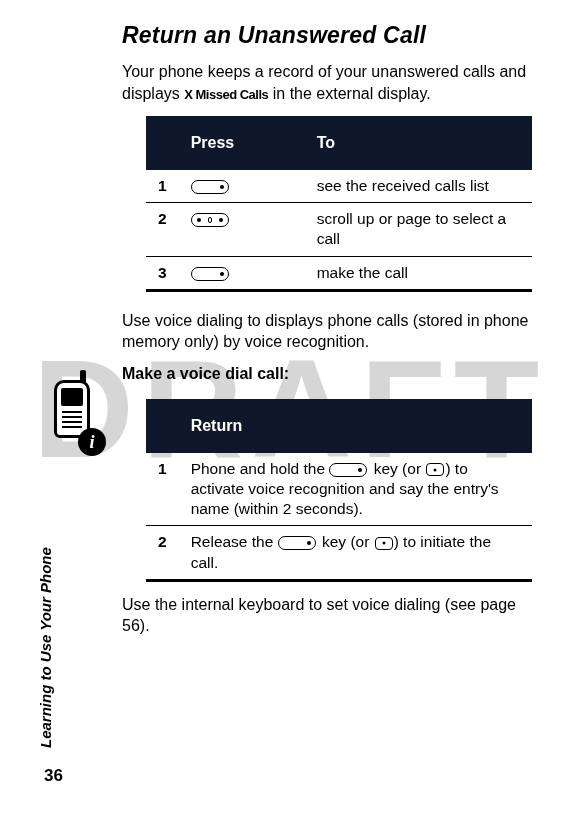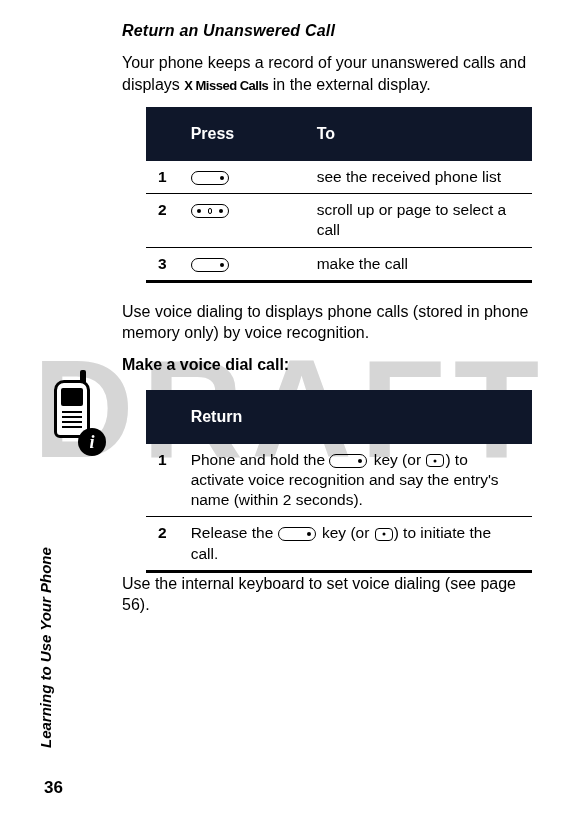--- a/index.html
+++ b/index.html
@@ -40,29 +40,29 @@
       transform-origin: left bottom;
       font-style: italic;
       font-weight: 700;
       font-size: 15px;
       white-space: nowrap;
       z-index: 2;
     }
     .page-number {
       position: absolute;
       left: 44px;
-      bottom: 20px;
+      bottom: 32px;
       font-weight: 700;
       font-size: 17px;
       z-index: 2;
     }
     h2.section-heading {
       font-style: italic;
       font-weight: 700;
-      font-size: 16px;
+      font-size: 23px;
       margin-bottom: 12px;
       letter-spacing: 0.2px;
     }
     p.body-text {
       font-size: 16px;
       line-height: 1.35;
       margin-bottom: 12px;
     }
     .bold-condensed {
       font-family: Arial, sans-serif;
@@ -278,21 +278,21 @@
         <tr>
           <th class="step-num"></th>
           <th class="t1-c2">Press</th>
           <th>To</th>
         </tr>
       </thead>
       <tbody>
         <tr>
           <td class="step-num">1</td>
           <td class="icon-col"><span class="key-pill"><span class="dot"></span></span></td>
-          <td>see the received phone list</td>
+          <td>see the received calls list</td>
         </tr>
         <tr>
           <td class="step-num">2</td>
           <td class="icon-col"><span class="key-nav"><span class="ctr"></span></span></td>
           <td>scroll up or page to select a call</td>
         </tr>
         <tr>
           <td class="step-num">3</td>
           <td class="icon-col"><span class="key-pill"><span class="dot"></span></span></td>
           <td>make the call</td>
@@ -321,16 +321,16 @@
         </tr>
         <tr>
           <td class="step-num">2</td>
           <td>
             <span>Release the </span><span class="inline-icons"><span class="key-pill"><span class="dot"></span></span></span><span> key (or </span><span class="inline-icons"><span class="key-small"><span class="dot"></span></span></span><span>) to initiate the call.</span>
           </td>
         </tr>
       </tbody>
     </table>
 
-    <p class="body-text" style="margin-top:0;">Use the internal keyboard to set voice dialing (see page 56).</p>
+    <p class="body-text" style="margin-top:12px;">Use the internal keyboard to set voice dialing (see page 56).</p>
   </div>
 
 </div>
 
 </body></html>

